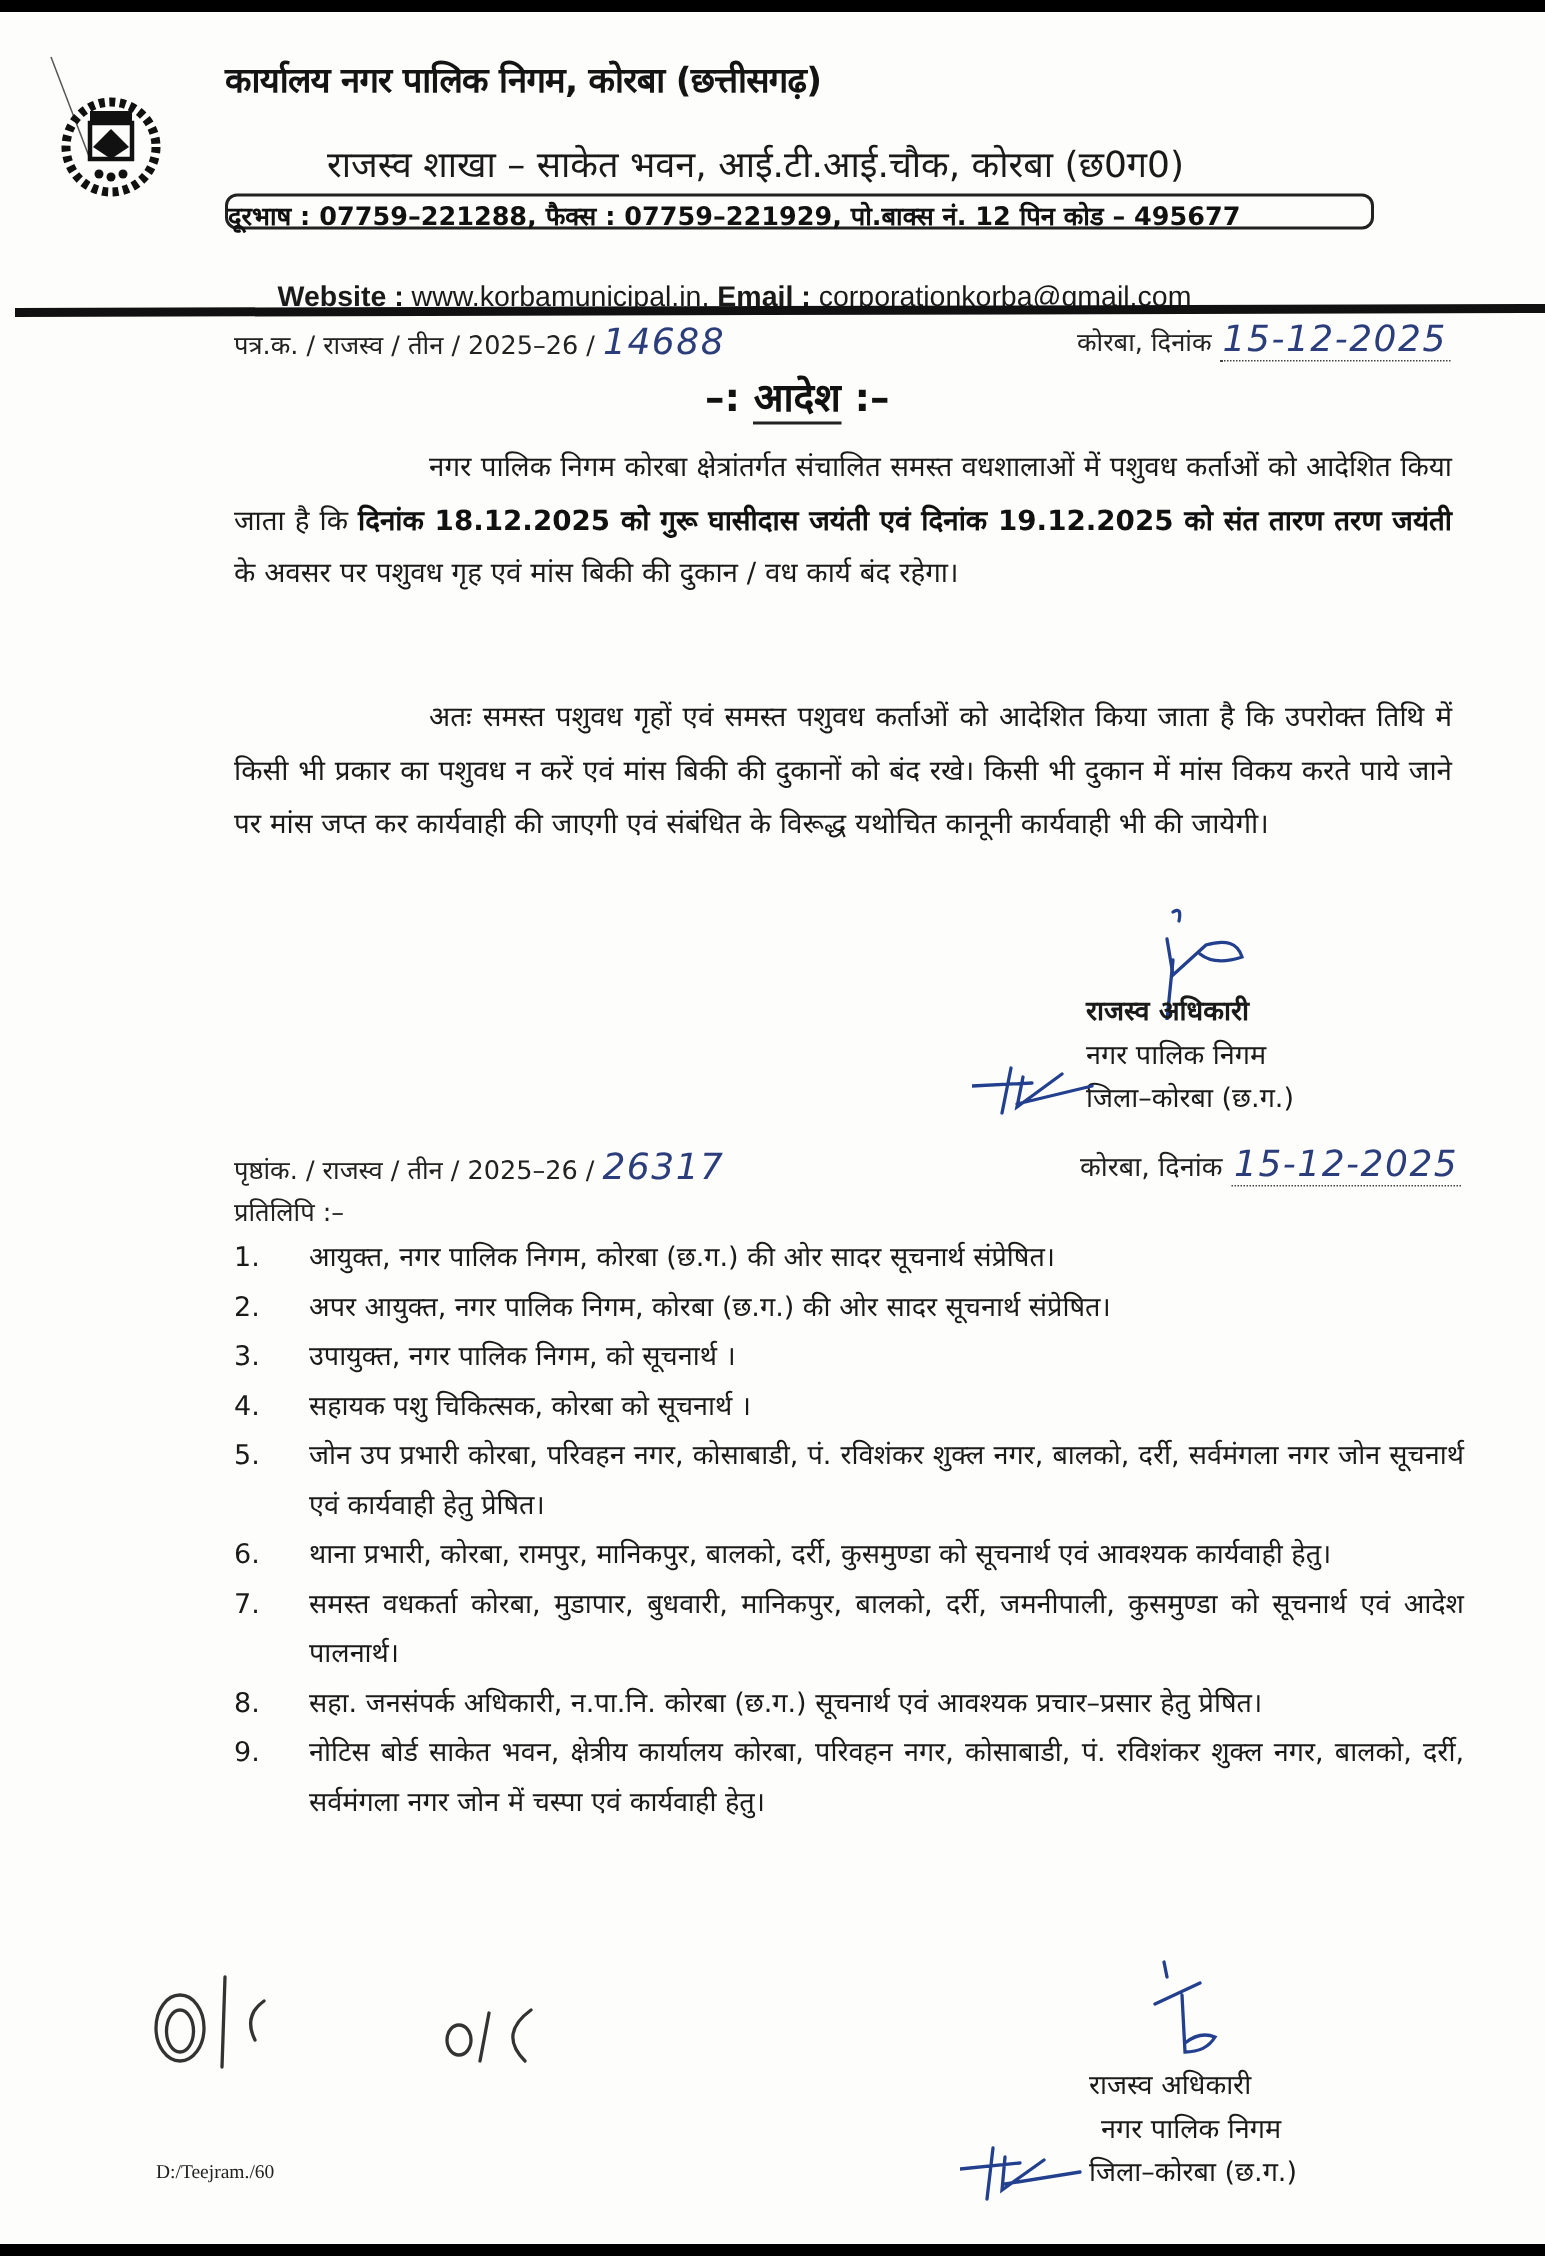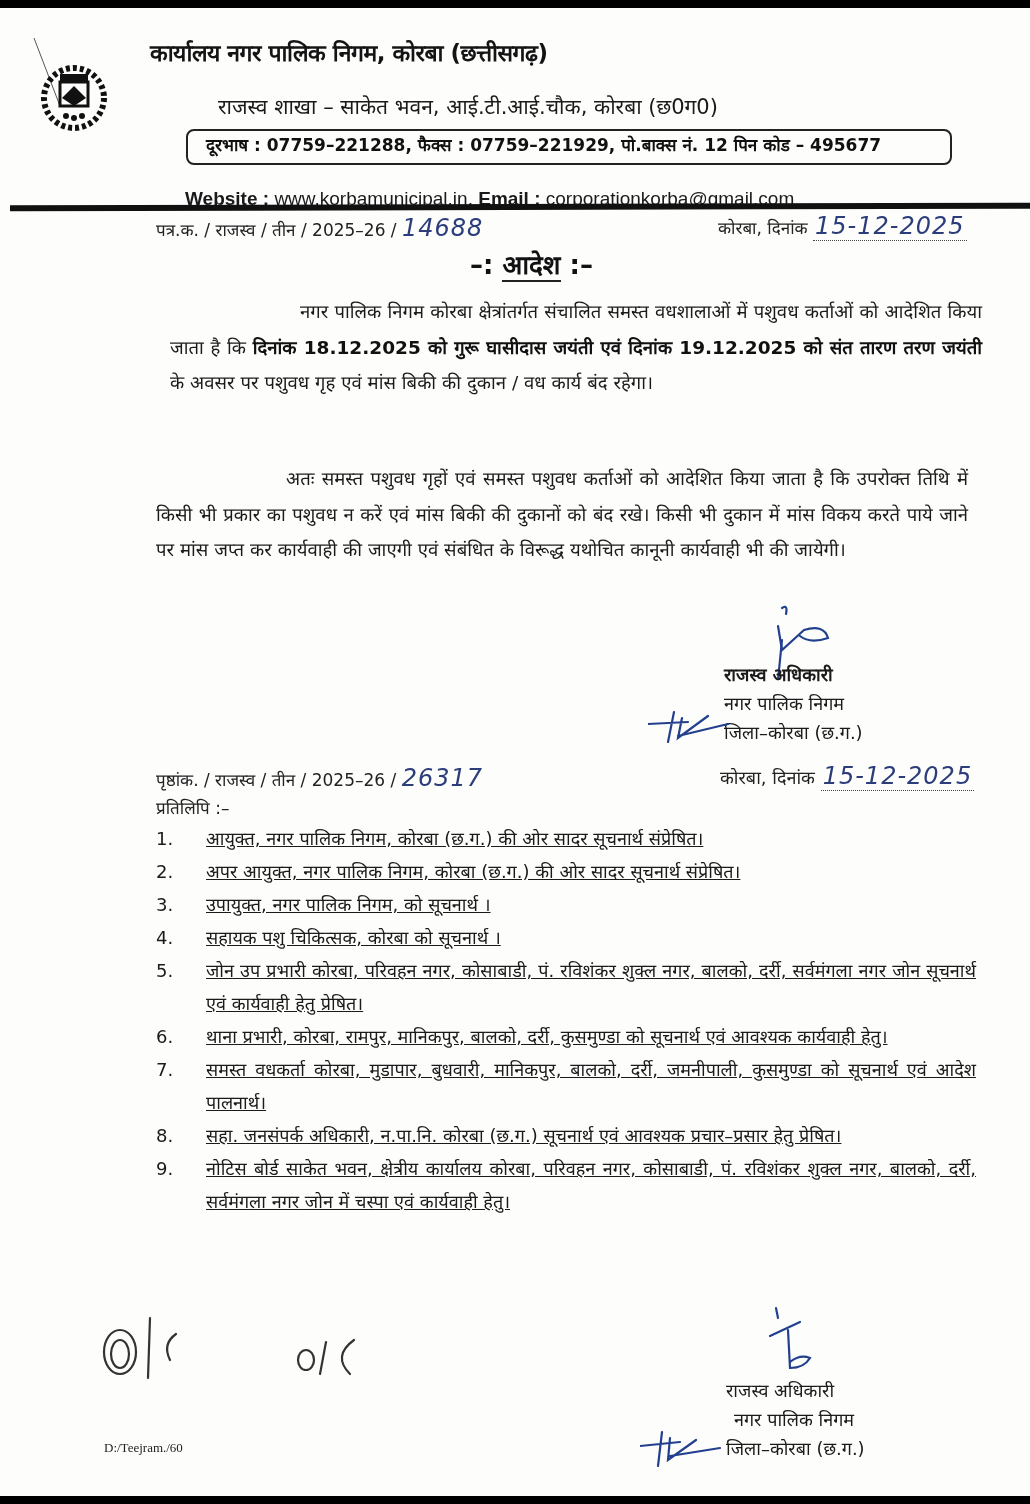--- a/index.html
+++ b/index.html
@@ -15,27 +15,27 @@
   .abs { position: absolute; }
   .logo {
     left: 30px; top: 28px; width: 88px; height: 120px;
   }
   .hdr-title {
     left: 150px; top: 28px; width: 800px;
     font-family: "DejaVu Sans", sans-serif; font-size: 23px; font-weight: bold;
     letter-spacing: -0.5px; color: #141414; white-space: nowrap;
   }
   .hdr-sub {
-    left: 218px; top: 84px; font-size: 21px; color: #1a1a1a; white-space: nowrap;
+    left: 218px; top: 84px; font-size: 24px; color: #1a1a1a; white-space: nowrap;
   }
   .hdr-contact {
-    left: 150px; top: 121px; width: 766px; height: 36px;
+    left: 150px; top: 121px; width: 766px; height: 24px;
     border: 2px solid #222; border-radius: 8px;
-    font-size: 17px; font-weight: bold; line-height: 28px; padding-left: 18px;
-    white-space: nowrap; color: #111; box-sizing: border-box; margin-left: 36px;
+    font-size: 17px; font-weight: bold; line-height: 28px; padding-left: 0;
+    white-space: nowrap; color: #111; box-sizing: border-box;
   }
   .hdr-web {
     left: 185px; top: 160px; font-family: Liberation Sans, sans-serif; font-size: 19px;
     color: #1a1a1a; white-space: nowrap; margin-top: 20px;
   }
   .hdr-web b { font-weight: bold; }
   .rule {
     left: 10px; top: 196px; width: 1020px; height: 6px; background: #111;
     transform: skewY(-0.15deg);
   }
@@ -63,21 +63,21 @@
     font-size: 18px; line-height: 29px; color: #1a1a1a; white-space: nowrap;
   }
   .sig-block .bold { font-weight: bold; }
   .copy-list {
     left: 156px; width: 820px; font-size: 18px; color: #1a1a1a;
   }
   .copy-item {
     display: flex; line-height: 33px; margin-bottom: 0px;
   }
   .copy-item .num { width: 50px; flex: 0 0 50px; }
-  .copy-item .txt { flex: 1; text-align: justify; text-decoration: underline; }
+  .copy-item .txt { flex: 1; text-align: justify; }
   .footer-ref {
     left: 104px; top: 1432px; font-family: "Liberation Serif", serif; font-size: 13px; color: #222;
   }
   .ink { stroke: #23408e; fill: none; stroke-width: 2.2; stroke-linecap: round; }
 </style>
 </head>
 <body>
 
 <div class="page">
 
@@ -111,21 +111,21 @@
     <span>कोरबा, दिनांक</span>
     <span class="hand dotted">15-12-2025</span>
   </div>
 
   <div class="abs order-title">
     <span>–:</span>
     <span class="u">आदेश</span>
     <span>:–</span>
   </div>
 
-  <div class="abs body-text" style="top:286px;margin-left:14px;">
+  <div class="abs body-text" style="top:286px;">
     <span class="indent"></span><span>नगर पालिक निगम कोरबा क्षेत्रांतर्गत संचालित समस्त वधशालाओं में पशुवध कर्ताओं को आदेशित किया जाता है कि</span>
     <b>दिनांक 18.12.2025 को गुरू घासीदास जयंती एवं दिनांक 19.12.2025 को संत तारण तरण जयंती</b>
     <span>के अवसर पर पशुवध गृह एवं मांस बिकी की दुकान / वध कार्य बंद रहेगा।</span>
   </div>
   <div class="abs body-text" style="top:428px;margin-top:25px;">
     <span class="indent"></span><span>अतः समस्त पशुवध गृहों एवं समस्त पशुवध कर्ताओं को आदेशित किया जाता है कि उपरोक्त तिथि में किसी भी प्रकार का पशुवध न करें एवं मांस बिकी की दुकानों को बंद रखे। किसी भी दुकान में मांस विकय करते पाये जाने पर मांस जप्त कर कार्यवाही की जाएगी एवं संबंधित के विरूद्ध यथोचित कानूनी कार्यवाही भी की जायेगी।</span>
   </div>
 
   <svg class="abs" style="left:760px; top:592px; width:90px; height:80px;" viewBox="0 0 90 80">
     <path class="ink" d="M22 8 q6 -4 4 6 M18 26 L22 50 L44 30 M44 30 q20 -6 24 8 q-18 6 -28 -2"></path>

